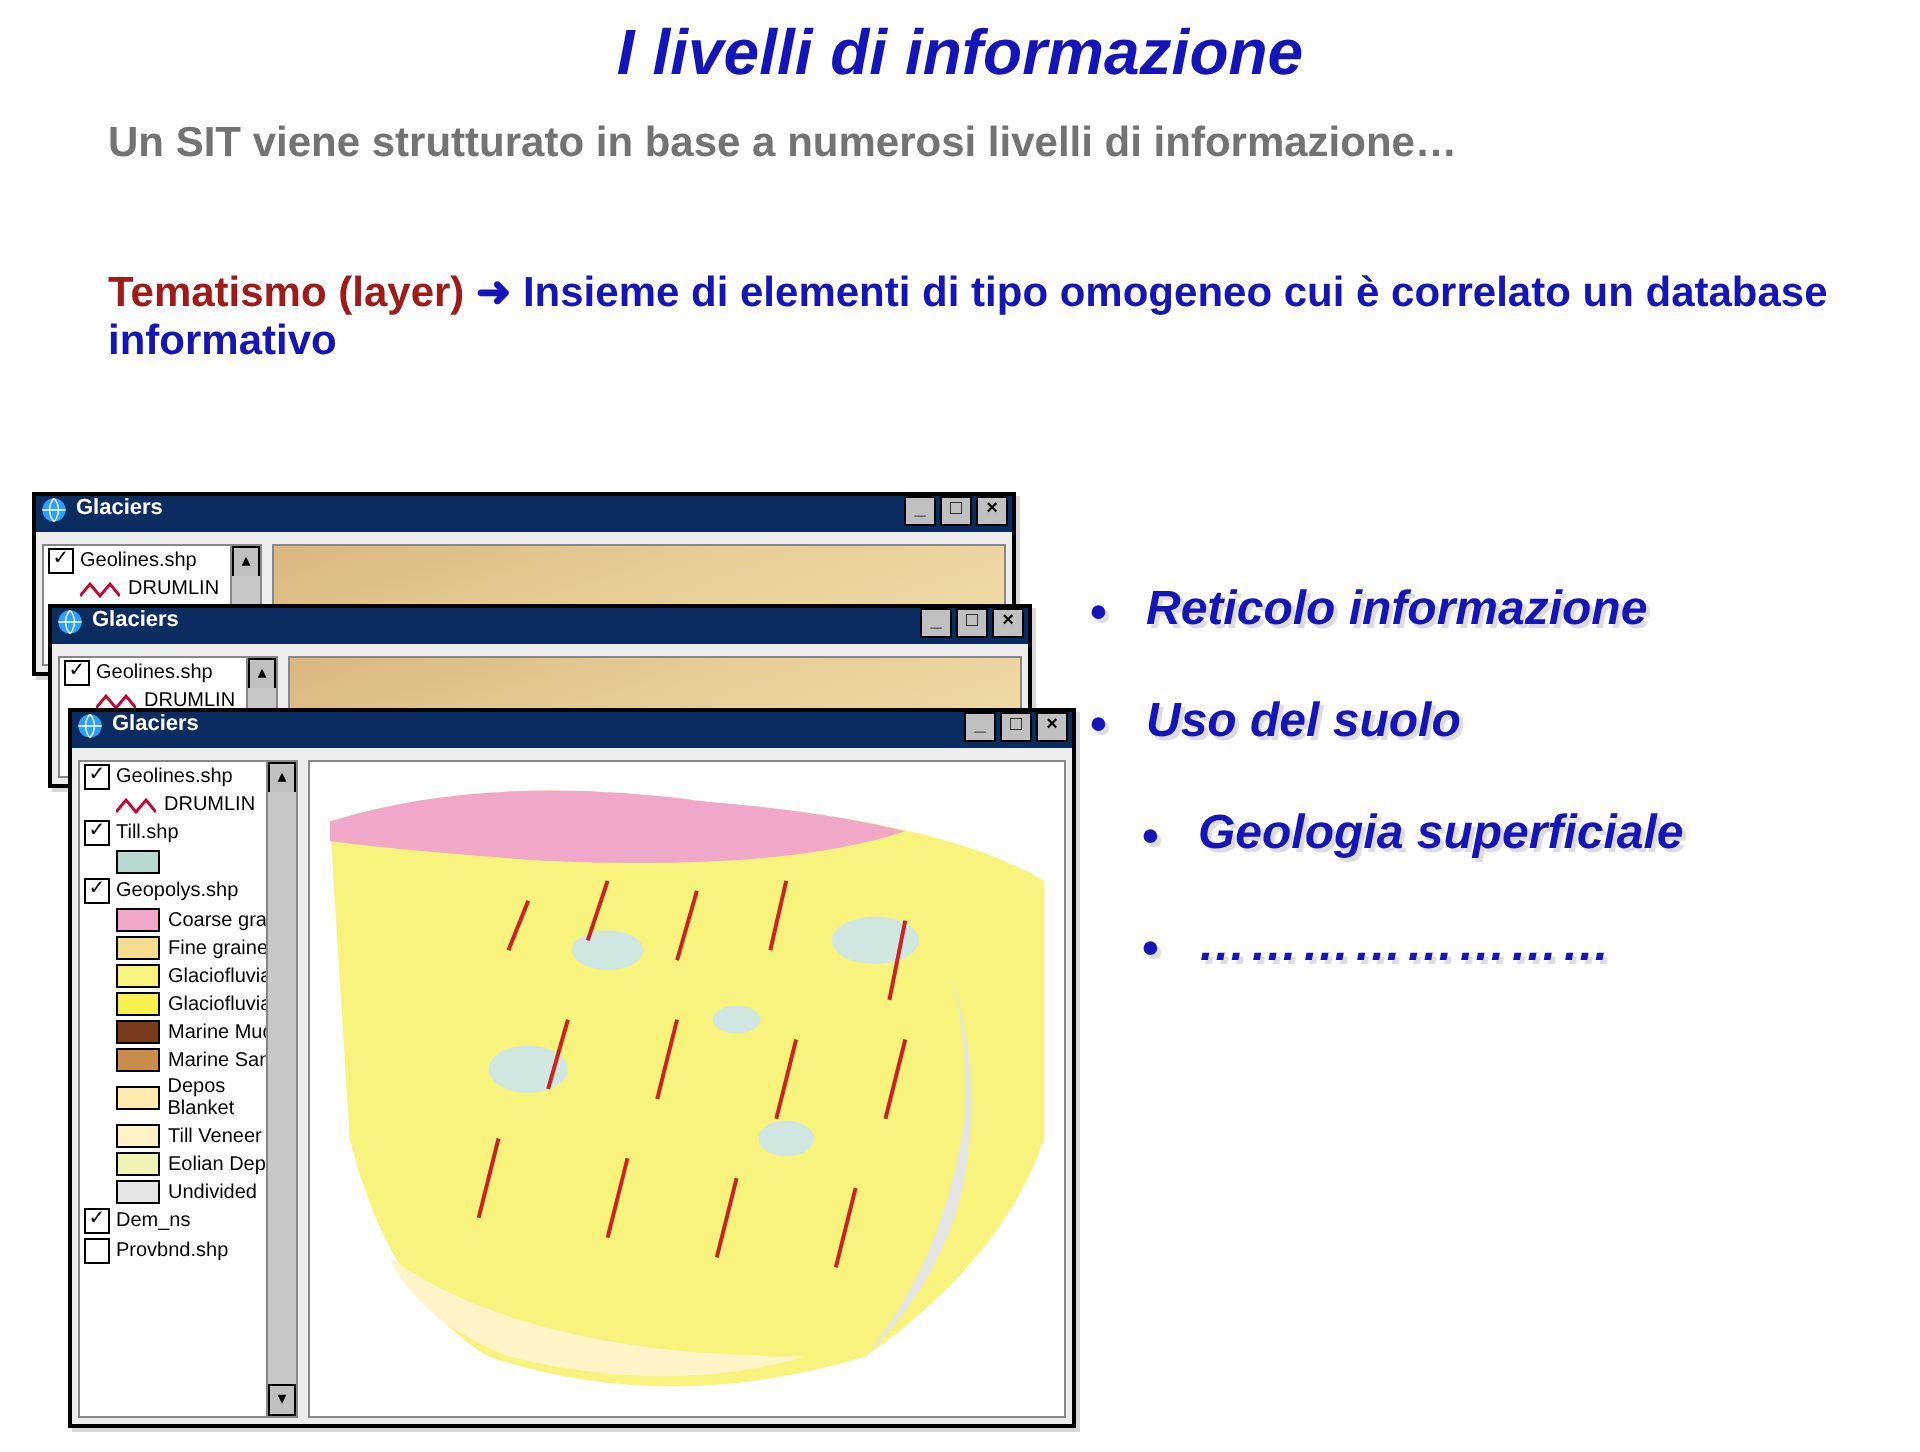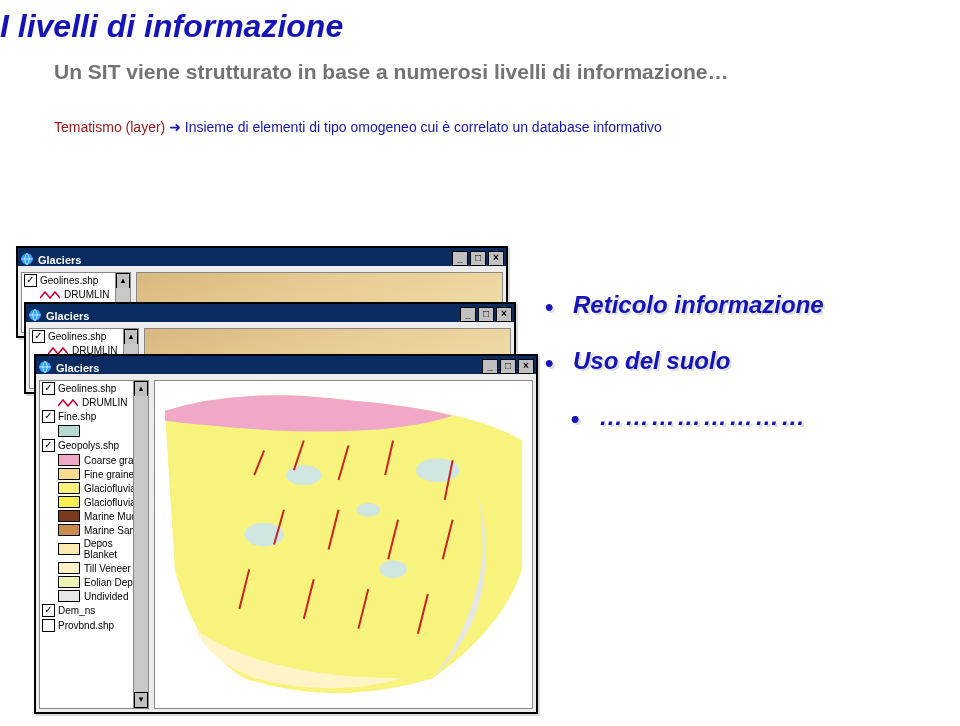--- a/index.html
+++ b/index.html
@@ -1,30 +1,30 @@
 <!DOCTYPE html>
 <html><head>
 <meta charset="utf-8">
 <style>
   html,body{margin:0;padding:0;width:960px;height:726px;background:#fff;font-family:Verdana,Arial,sans-serif;overflow:hidden}
   .page{position:relative;width:960px;height:726px}
-  .title{position:absolute;top:8px;left:0;right:0;text-align:left;font-size:32px;font-weight:bold;font-style:italic;color:#1414b8}
+  .title{position:absolute;top:8px;left:0;right:0;text-align:center;font-size:32px;font-weight:bold;font-style:italic;color:#1414b8}
   .intro{position:absolute;top:60px;left:54px;right:40px;font-size:21px;font-weight:bold;color:#737373}
-  .def{position:absolute;top:119px;left:54px;right:40px;font-size:14px;font-weight:normal;color:#1414b8}
+  .def{position:absolute;top:134px;left:54px;right:40px;font-size:21px;font-weight:bold;color:#1414b8}
   .def .key{color:#a01a1a}
   .arrow{font-family:'Arial Unicode MS',Arial;}
   .bullets{position:absolute;top:265px;left:545px;width:400px}
   .bul{position:relative;font-size:24px;font-weight:bold;font-style:italic;color:#1414b8;margin:26px 0 28px 0;padding-left:28px;text-shadow:2px 2px 0 #ddd}
   .bul .dot{position:absolute;left:0;top:2px;font-style:normal}
   .bul.b3{margin-left:26px}
   .bul.b4{margin-left:26px;letter-spacing:2px}
 
   
   .win{position:absolute;background:#ededed;border:2px solid #000;box-shadow:2px 2px 0 rgba(0,0,0,.15)}
-  .tb{height:18px;background:linear-gradient(#0a2c60,#0a2c60);display:flex;align-items:flex-end;padding:0 2px;color:#fff;font:bold 11px Arial}
+  .tb{height:18px;background:linear-gradient(#0a2c60,#0a2c60);display:flex;align-items:flex-start;padding:0 2px;color:#fff;font:bold 11px Arial}
   .tb .ico{width:14px;height:14px;margin-right:4px;display:flex;align-items:center;justify-content:center}
   .tb .ico svg{width:14px;height:14px}
   .tb .spacer{flex:1}
   .tb .btns{display:flex;gap:2px}
   .tb .b{width:14px;height:13px;background:#c0c0c0;border:1px solid #000;font:bold 10px Arial;line-height:11px;text-align:center;color:#000}
   .toc{position:absolute;left:3px;top:24px;bottom:3px;width:108px;background:#fff;border:1px solid #888;overflow:hidden;font:10px Arial}
   .toc .scroll{position:absolute;right:0;top:0;bottom:0;width:14px;background:#c8c8c8;border-left:1px solid #888}
   .toc .sbtn{height:14px;background:#c0c0c0;border:1px solid #000;font:9px Arial;text-align:center;line-height:12px}
   .toc .sfill{position:absolute;top:15px;bottom:15px;left:0;right:0;background:#c8c8c8}
   .toc .row{display:flex;align-items:center;padding:1px 2px;gap:3px}
@@ -47,21 +47,21 @@
   <div class="intro">Un SIT viene strutturato in base a numerosi livelli di informazione…</div>
   <div class="def">
     <span class="key">Tematismo (layer)</span>
     <span class="arrow">➜</span>
     <span>Insieme di elementi di tipo omogeneo cui è correlato un database informativo</span>
   </div>
 
   <div class="bullets">
     <div class="bul"><span class="dot">•</span><span>Reticolo informazione</span></div>
     <div class="bul"><span class="dot">•</span><span>Uso del suolo</span></div>
-    <div class="bul b3"><span class="dot">•</span></div>
+    <div class="bul b3"><span class="dot">•</span><span>Geologia superficiale</span></div>
     <div class="bul b4"><span class="dot">•</span><span>……………………</span></div>
   </div>
 
   <div class="win win1">
     <div class="tb">
       <span class="ico">
           <svg viewBox="0 0 24 24">
             <circle cx="12" cy="12" r="10" fill="#2aa0ff"></circle>
             <path d="M2 12h20M12 2a15 15 0 010 20M12 2a15 15 0 000 20" stroke="#fff" stroke-width="1.2" fill="none"></path>
           </svg>
@@ -152,21 +152,21 @@
           <span class="label">Geolines.shp</span>
         </div>
         <div class="sym">
           <svg class="zig" viewBox="0 0 20 10">
             <polyline points="0,8 5,2 10,8 15,2 20,8" fill="none" stroke="#c03" stroke-width="1.5"></polyline>
           </svg>
           <span>DRUMLIN</span>
         </div>
         <div class="row">
           <div class="chk">✓</div>
-          <span class="label">Fine.shp</span>
+          <span class="label">Till.shp</span>
         </div>
         <div class="sym">
           <div class="sw" style="background: rgb(183, 217, 210);"></div>
         </div>
         <div class="row">
           <div class="chk">✓</div>
           <span class="label">Geopolys.shp</span>
         </div>
         <div class="sym">
           <div class="sw" style="background: rgb(240, 167, 200);"></div>

